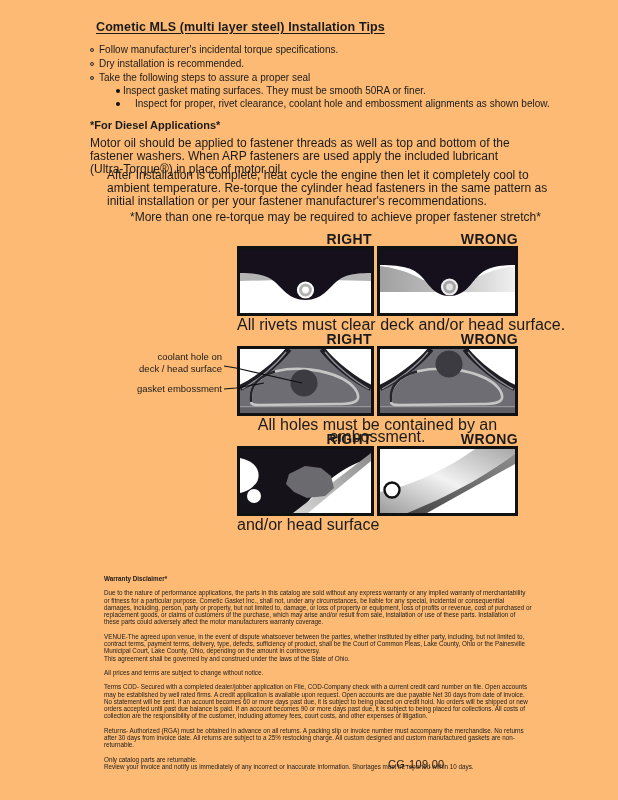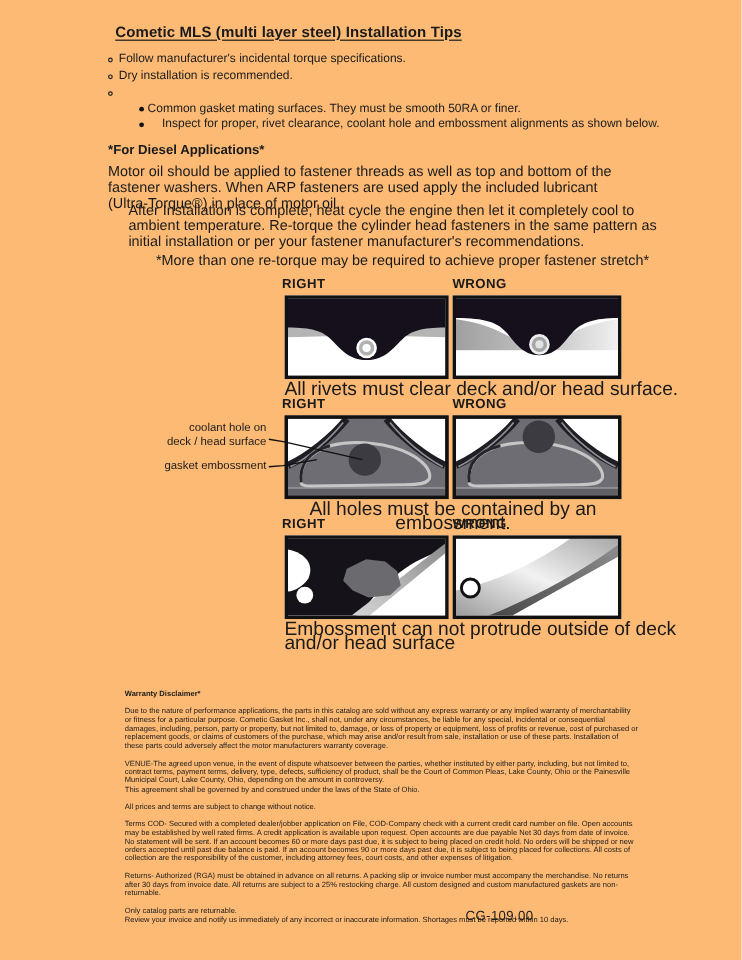--- a/index.html
+++ b/index.html
@@ -10,21 +10,21 @@
   .title { position:absolute; left:96px; top:20px; font-size:12.5px; font-weight:bold;
            text-decoration:underline; text-underline-offset:2px; letter-spacing:0.1px; }
 
   .line { position:absolute; font-size:10px; line-height:12px; white-space:nowrap; }
   .o-bullet { position:absolute; width:4px; height:4px; border:1px solid #222; border-radius:50%; }
   .f-bullet { position:absolute; width:4px; height:4px; background:#111; border-radius:50%; }
 
   .sec-head { position:absolute; font-size:11px; font-weight:bold; }
   .para { position:absolute; width:442px; font-size:12px; line-height:13px; }
 
-  .rw-label { position:absolute; width:141px; text-align:left; font-size:11px;
+  .rw-label { position:absolute; width:141px; text-align:right; font-size:14px;
               font-weight:600; letter-spacing:0.4px; }
   .panel { position:absolute; width:137px; height:70px; }
   .panel.wide { width:141px; }
   .caption { position:absolute; font-size:16px; line-height:12px; }
 
   .dlabel { position:absolute; font-size:9.5px; line-height:11.5px; text-align:right; }
 
   .disc { position:absolute; left:104px; top:575px; width:428px; font-size:6.3px; line-height:7.3px; }
   .disc .hd { font-weight:bold; margin-bottom:7px; }
   .disc p { margin-bottom:7px; }
@@ -41,23 +41,24 @@
 
   <div class="title">Cometic MLS (multi layer steel) Installation Tips</div>
 
   <span class="o-bullet" style="left:90px; top:48px;"></span>
   <div class="line" style="left:99px; top:44px;">Follow manufacturer's incidental torque specifications.</div>
 
   <span class="o-bullet" style="left:90px; top:62px;"></span>
   <div class="line" style="left:99px; top:58px;">Dry installation is recommended.</div>
 
   <span class="o-bullet" style="left:90px; top:76px;"></span>
+  <div class="line" style="left:99px; top:72px;">Take the following steps to assure a proper seal</div>
 
   <span class="f-bullet" style="left:116px; top:89px;"></span>
-  <div class="line" style="left:123px; top:85px;">Common gasket mating surfaces.  They must be smooth 50RA or finer.</div>
+  <div class="line" style="left:123px; top:85px;">Inspect gasket mating surfaces.  They must be smooth 50RA or finer.</div>
 
   <span class="f-bullet" style="left:116px; top:102px;"></span>
   <div class="line" style="left:123px; top:98px;padding-left:12px;">Inspect for proper, rivet clearance, coolant hole and embossment alignments as shown below.</div>
 
   <div class="sec-head" style="left:90px; top:119px;">*For Diesel Applications*</div>
   <div class="para" style="left:90px; top:137px;">Motor oil should be applied to fastener threads as well as top and bottom of the fastener washers. When ARP fasteners are used apply the included lubricant (Ultra-Torque®) in place of motor oil.</div>
   <div class="para" style="left:90px; top:169px;margin-left:17px;">After Installation is complete, heat cycle the engine then let it completely cool to ambient temperature. Re-torque the cylinder head fasteners in the same pattern as initial installation or per your fastener manufacturer's recommendations.</div>
   <div class="para" style="left:90px; top:211px;margin-left:40px;">*More than one re-torque may be required to achieve proper fastener stretch*</div>
 
   <div class="rw-label" style="left:235px; top:231px; width:137px;">RIGHT</div>
@@ -187,21 +188,20 @@
       <rect x="0" y="0" width="141" height="70" fill="#ffffff"></rect>
       <path d="M3,46 C34,40 72,22 98,3 L138,3 V10 C100,36 62,54 30,67 L3,67 Z" fill="url(#gW3)"></path>
       <path d="M50,67 L138,67 L138,18 Z" fill="#ffffff"></path>
       <path d="M30,67 L50,67 L138,18 L138,8 C100,36 62,54 30,67 Z" fill="url(#gW3d)"></path>
       <circle cx="15" cy="44" r="7.5" fill="#ffffff" stroke="#111111" stroke-width="2.4"></circle>
       <rect x="1.5" y="1.5" width="138" height="67" fill="none" stroke="#111111" stroke-width="3"></rect>
     </svg>
   </div>
 
   <div class="caption" style="left:237px; top:519px;">
-    <div>Embossment can not protrude outside of deck</div>
     <div>and/or head surface</div>
   </div>
 
   <div class="disc">
     <div class="hd">Warranty Disclaimer*</div>
     <p>Due to the nature of performance applications, the parts in this catalog are sold without any express warranty or any implied warranty of merchantability or fitness for a particular purpose. Cometic Gasket Inc., shall not, under any circumstances, be liable for any special, incidental or consequential damages, including, person, party or property, but not limited to, damage, or loss of property or equipment, loss of profits or revenue, cost of purchased or replacement goods, or claims of customers of the purchase, which may arise and/or result from sale, installation or use of these parts. Installation of these parts could adversely affect the motor manufacturers warranty coverage.</p>
     <p class="tight">VENUE-The agreed upon venue, in the event of dispute whatsoever between the parties, whether instituted by either party, including, but not limited to, contract terms, payment terms, delivery, type, defects, sufficiency of product, shall be the Court of Common Pleas, Lake County, Ohio or the Painesville Municipal Court, Lake County, Ohio, depending on the amount in controversy.</p>
     <p>This agreement shall be governed by and construed under the laws of the State of Ohio.</p>
     <p>All prices and terms are subject to change without notice.</p>
     <p>Terms COD- Secured with a completed dealer/jobber application on File, COD-Company check with a current credit card number on file. Open accounts may be established by well rated firms. A credit application is available upon request. Open accounts are due payable Net 30 days from date of invoice. No statement will be sent. If an account becomes 60 or more days past due, it is subject to being placed on credit hold. No orders will be shipped or new orders accepted until past due balance is paid. If an account becomes 90 or more days past due, it is subject to being placed for collections. All costs of collection are the responsibility of the customer, including attorney fees, court costs, and other expenses of litigation.</p>

